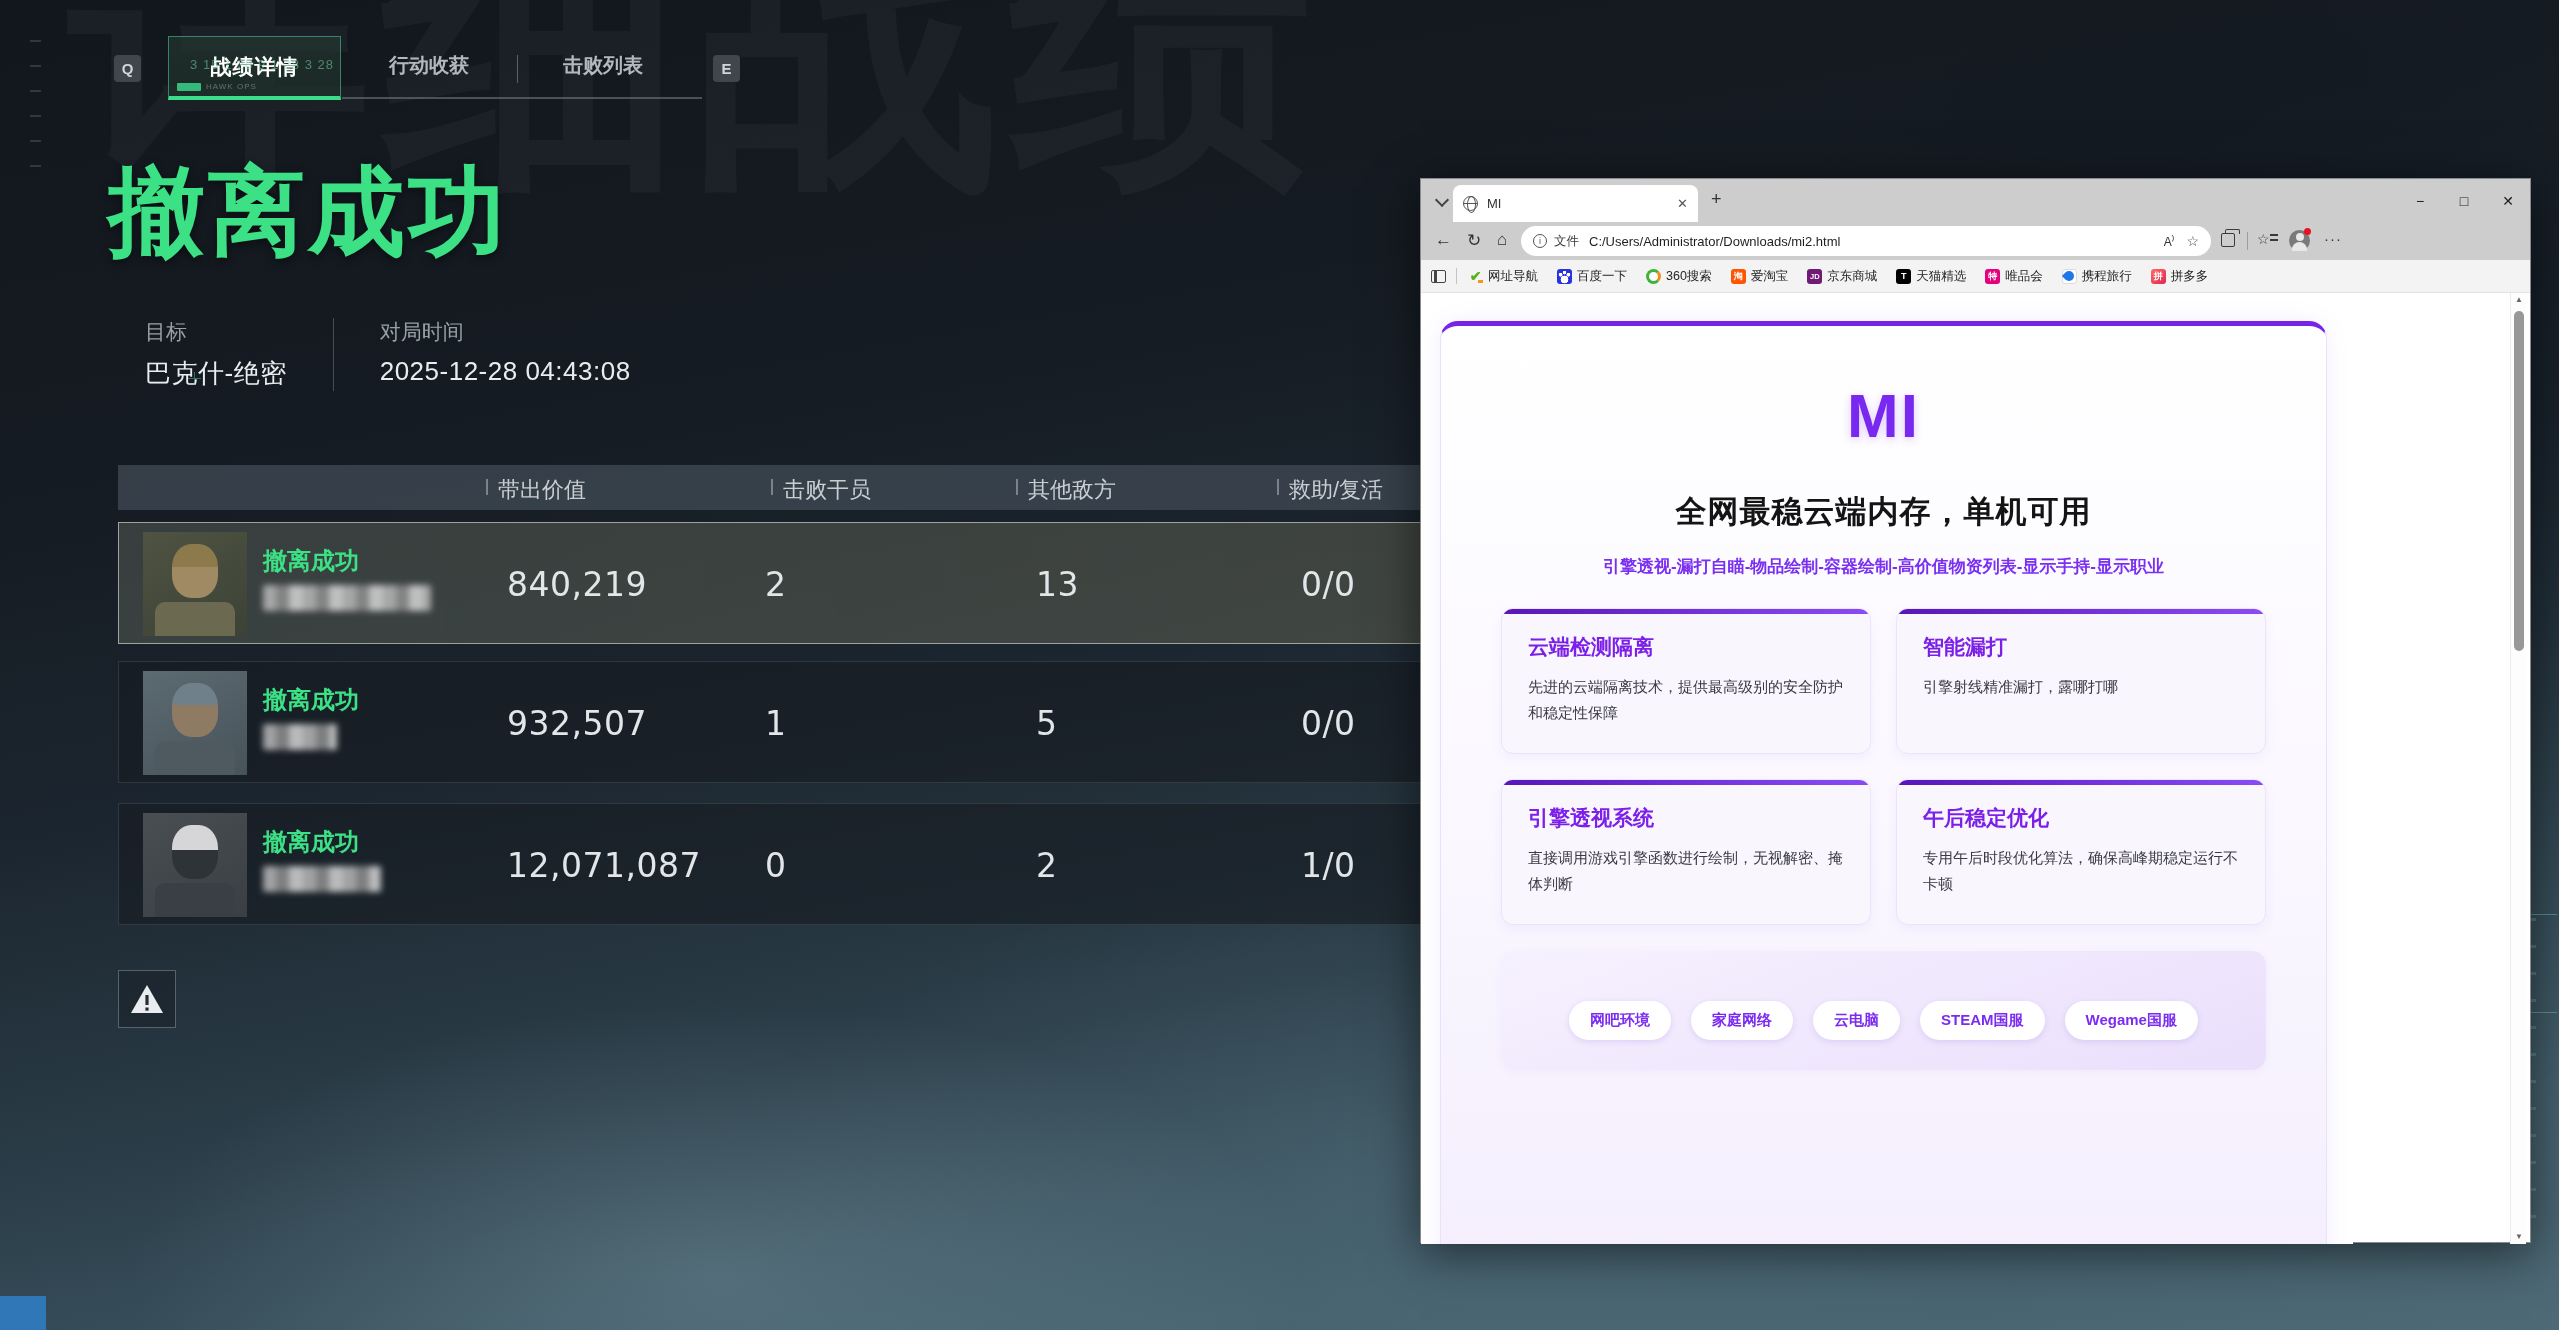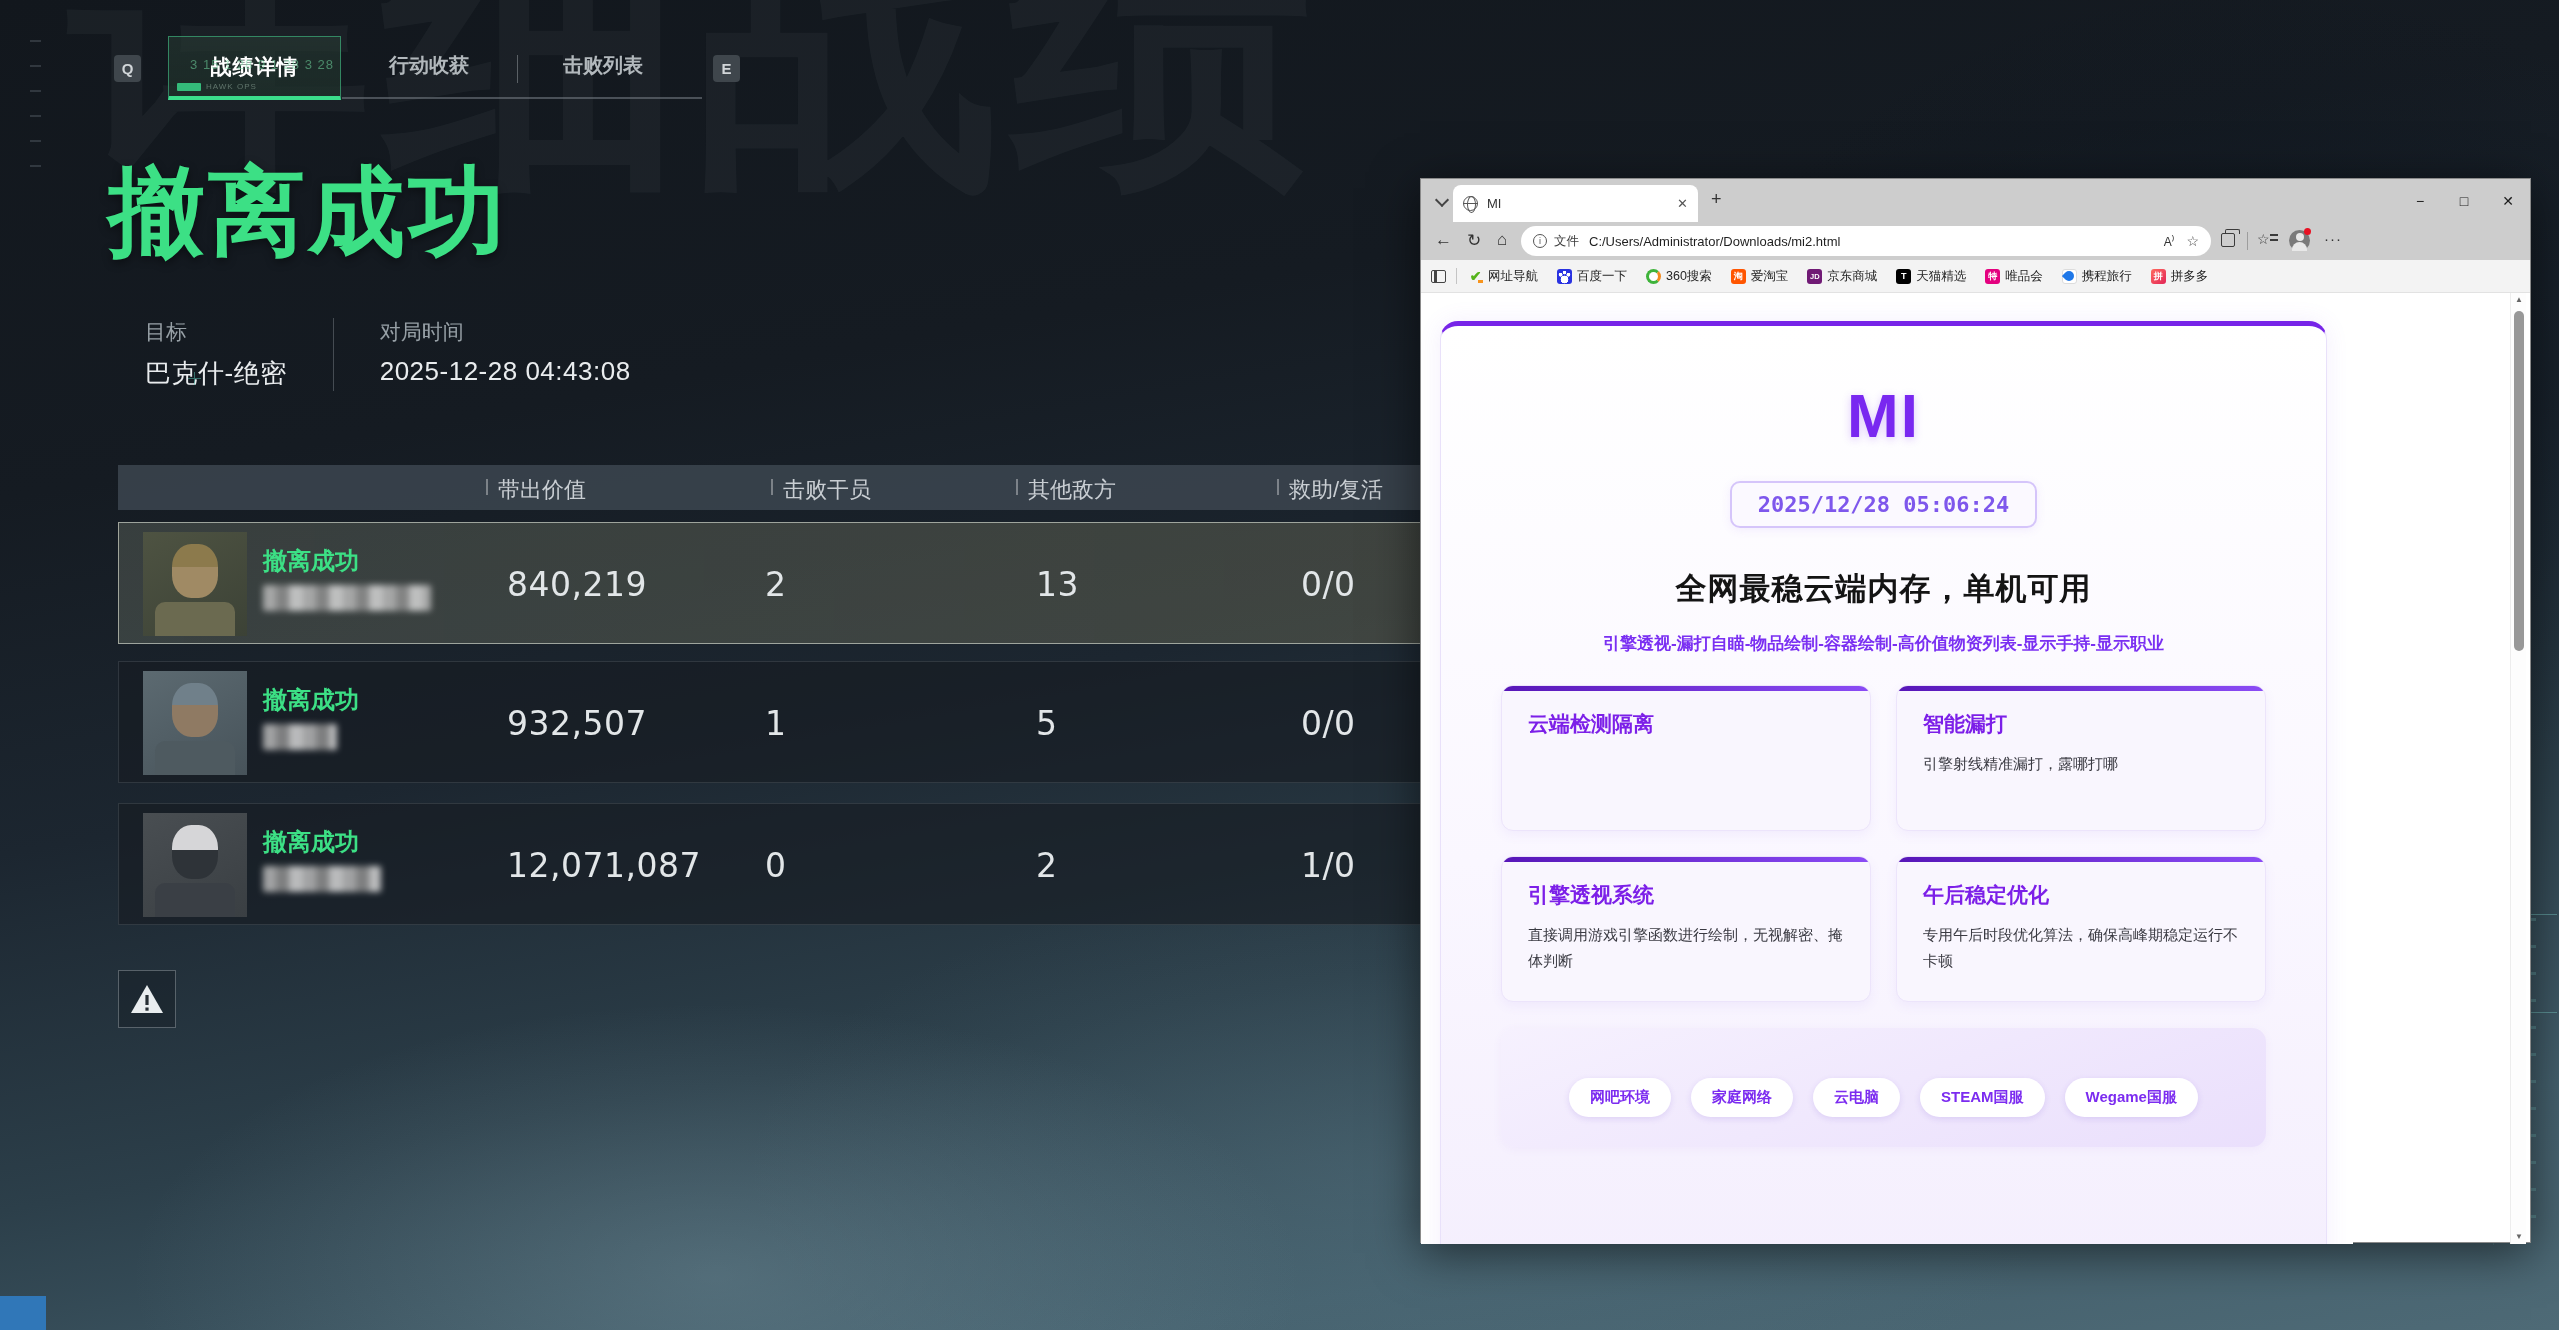--- a/index.html
+++ b/index.html
@@ -371,26 +371,26 @@
         </span>
       <span class="bk">
           <span class="fav f-pdd">拼</span>
           <span class="bl">拼多多</span>
         </span>
     </div>
 
     <div class="page">
       <div class="pagecard">
         <div class="logo">MI</div>
-        <div><span class="timepill">2025/12/28 05:06:24</span></div>
         <div class="headline">全网最稳云端内存，单机可用</div>
         <div class="features">引擎透视-漏打自瞄-物品绘制-容器绘制-高价值物资列表-显示手持-显示职业</div>
         <div class="cardgrid">
           <div class="fcard">
             <div class="ft">云端检测隔离</div>
+            <div class="fd">先进的云端隔离技术，提供最高级别的安全防护和稳定性保障</div>
           </div>
           <div class="fcard">
             <div class="ft">智能漏打</div>
             <div class="fd">引擎射线精准漏打，露哪打哪</div>
           </div>
           <div class="fcard">
             <div class="ft">引擎透视系统</div>
             <div class="fd">直接调用游戏引擎函数进行绘制，无视解密、掩体判断</div>
           </div>
           <div class="fcard">

